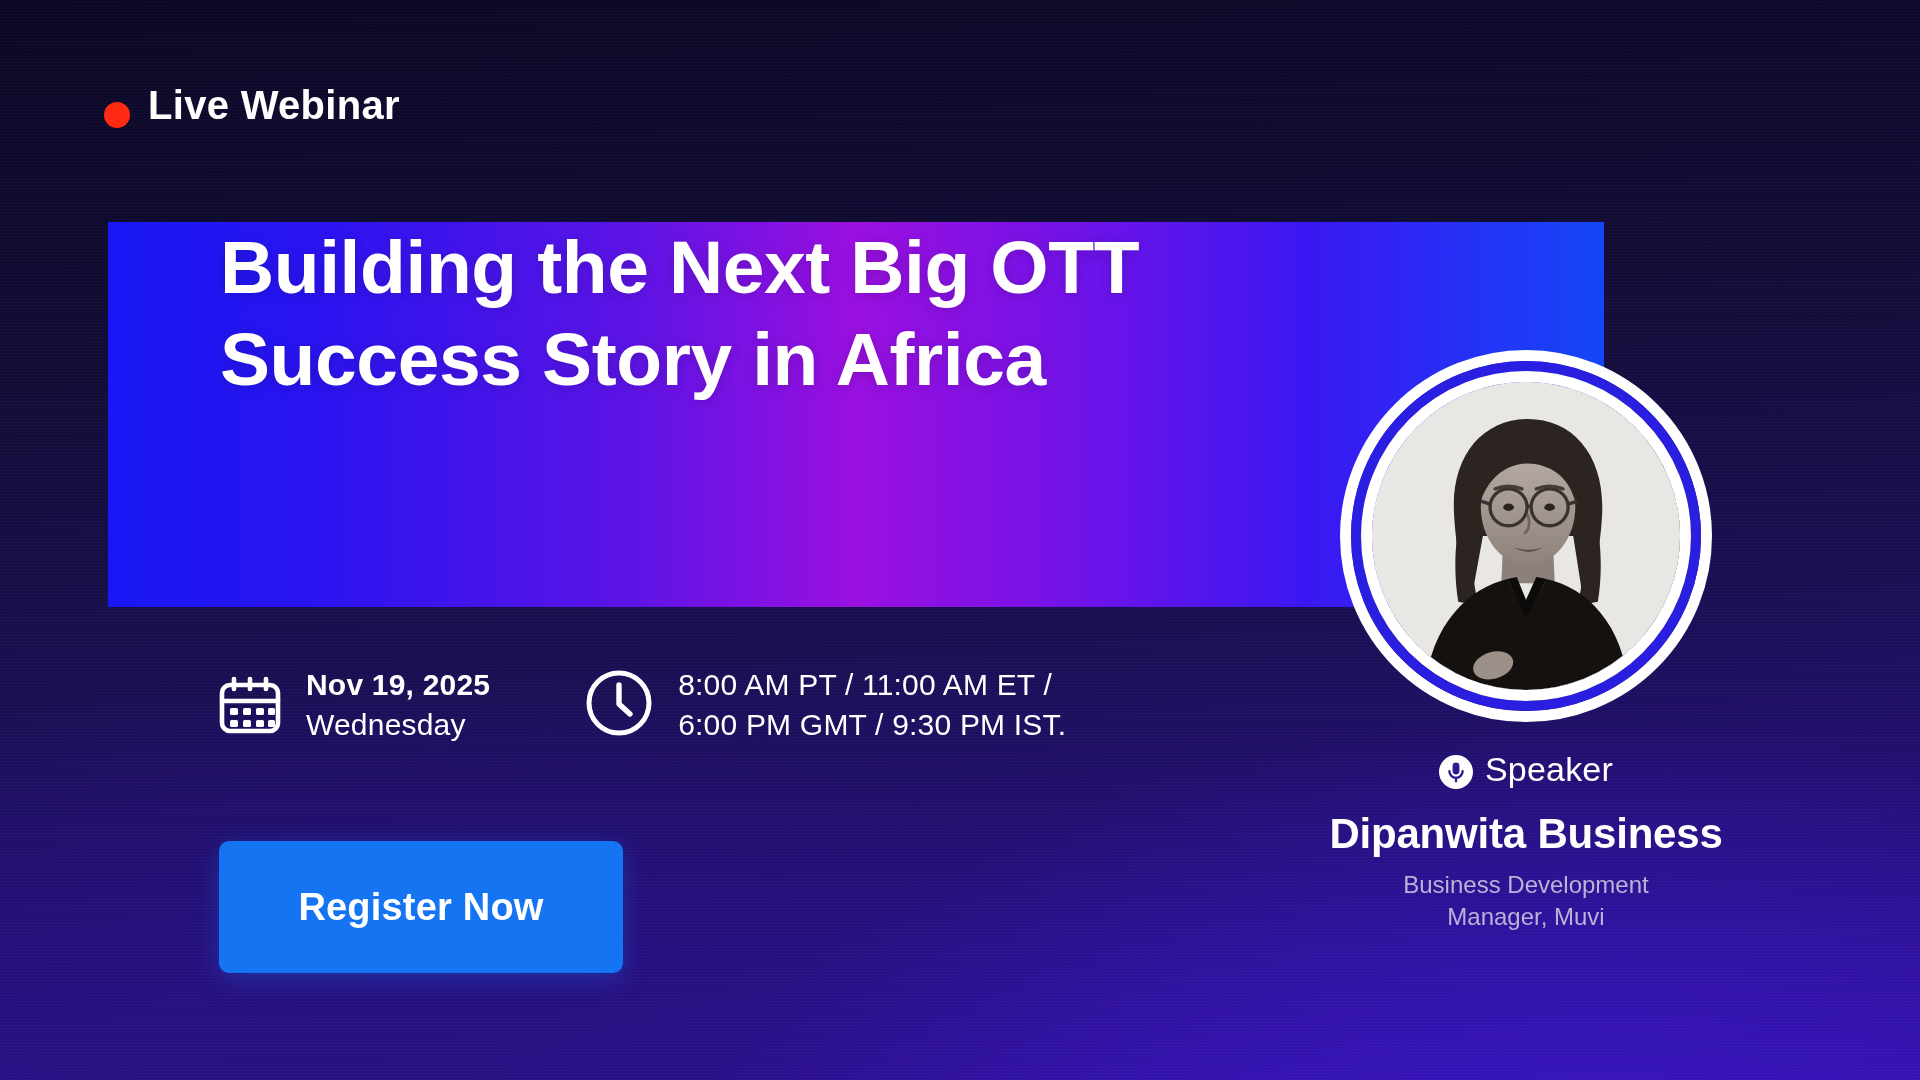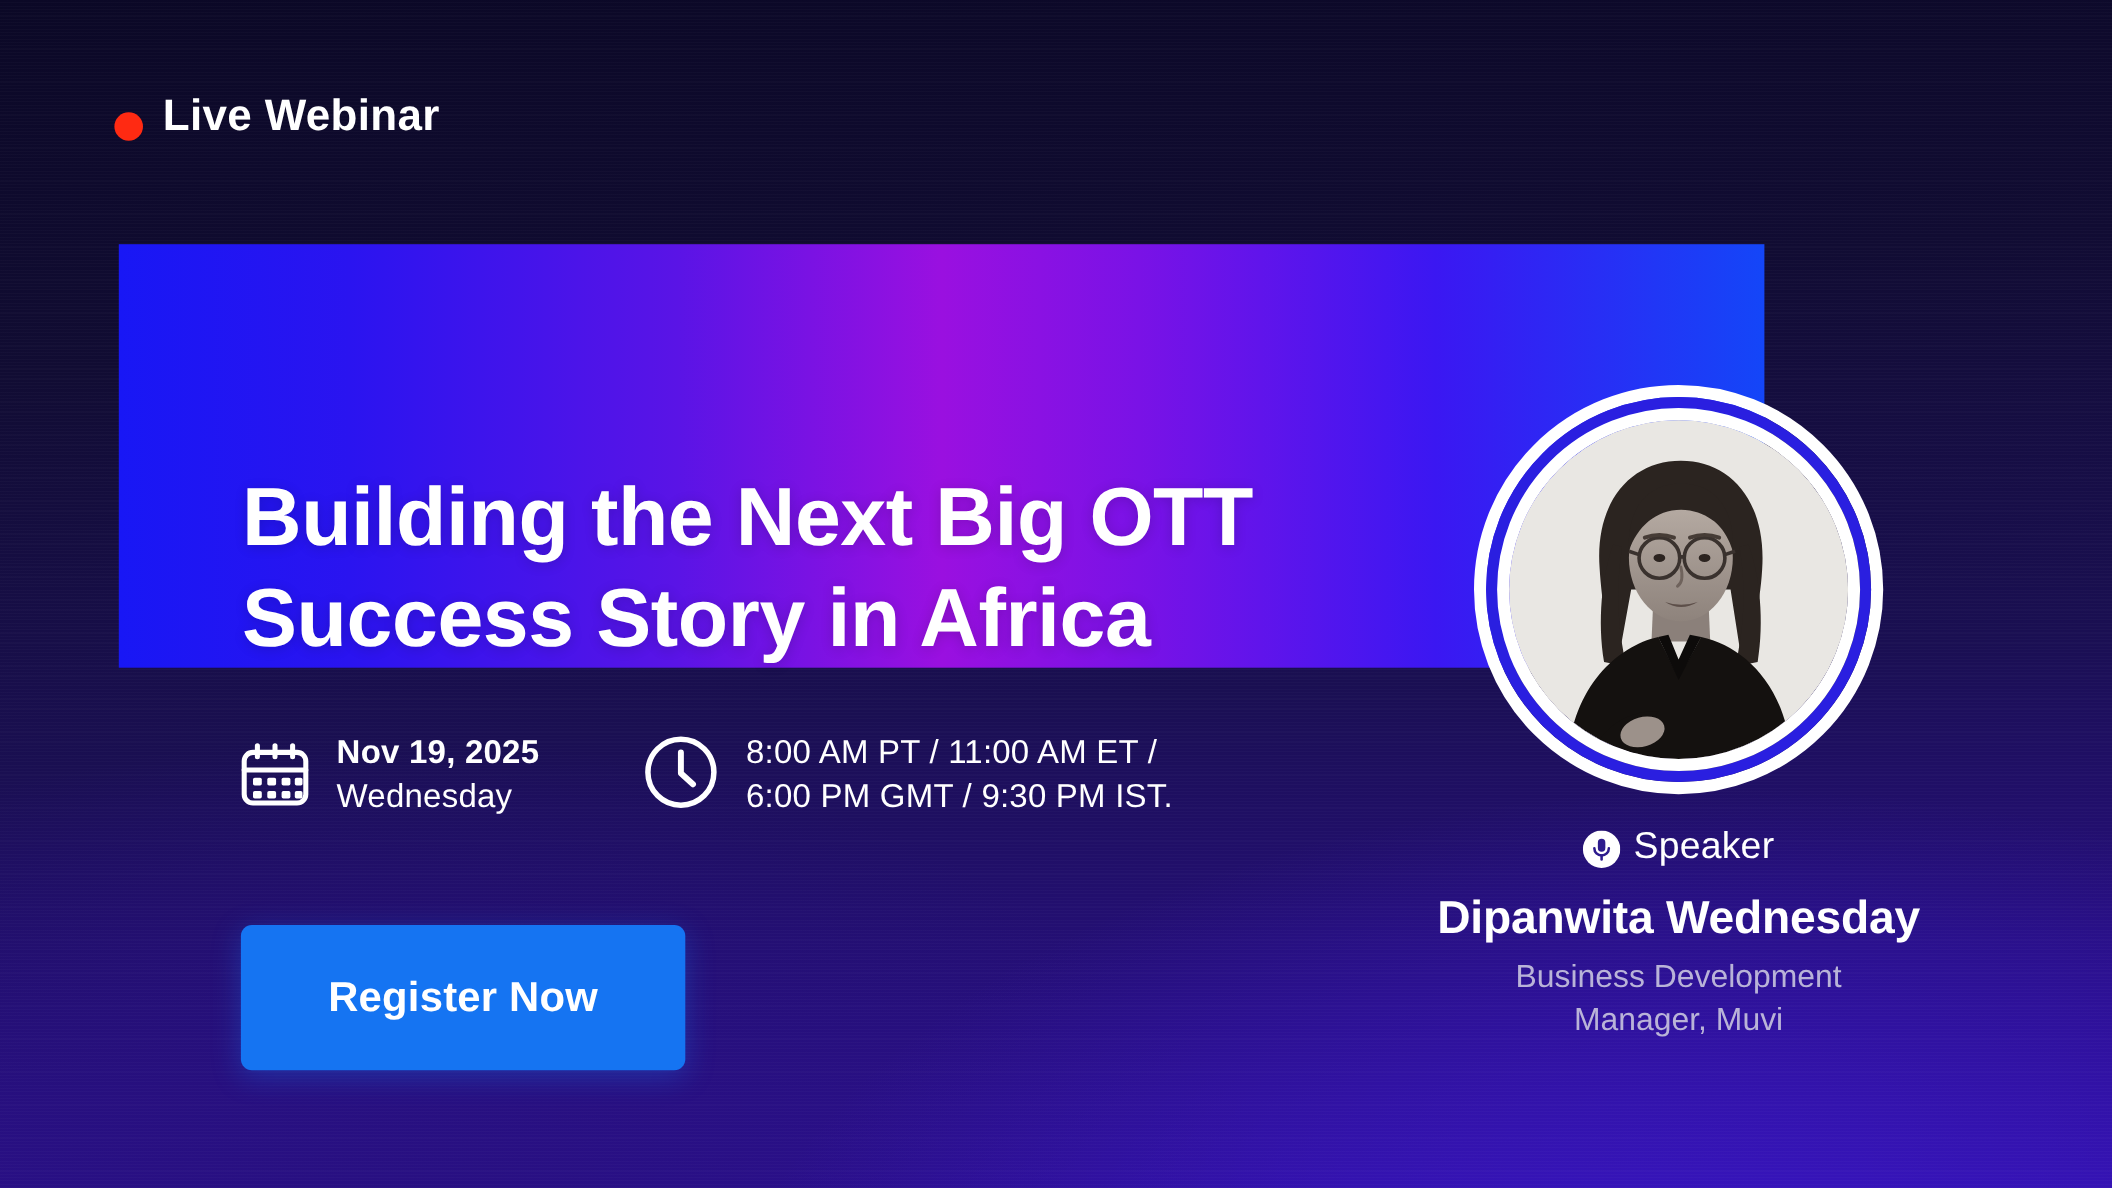--- a/index.html
+++ b/index.html
@@ -48,21 +48,21 @@
     background:#ff2a12; display:block; flex:none;
   }
 
   
   .banner{
     position:absolute; left:108px; top:222px;
     width:1496px; height:385px;
     background:linear-gradient(90deg,
       #1817f5 0%, #2a14f0 14%, #5a14e6 34%, #9a10e0 50%,
       #7a12e6 62%, #3b17f2 80%, #1446f8 100%);
-    display:flex; align-items:flex-end;
+    display:flex; align-items:flex-start;
     z-index:2;
   }
   .headline{
     color:#fff; font-size:75px; font-weight:bold;
     line-height:1.22; letter-spacing:-.4px;
     padding-left:112px; max-width:1150px;
     text-shadow:0 2px 12px rgba(0,0,0,.16);
   }
 
   
@@ -118,21 +118,21 @@
   .speaker-tag{
     display:flex; align-items:flex-end; justify-content:center; gap:12px;
     color:#fff; font-size:34px; font-weight:normal; letter-spacing:.2px;
   }
   .mic-badge{ width:34px; height:34px; flex:none; display:block; }
   .speaker-name{
     color:#fff; font-size:42px; font-weight:bold;
     margin-top:22px; letter-spacing:-.2px; line-height:1.1;
   }
   .speaker-role{
-    color:#b9b3d8; font-size:29px; font-weight:normal;
+    color:#b9b3d8; font-size:24px; font-weight:normal;
     margin-top:12px; line-height:1.33;
   }
 </style>
 </head>
 <body>
 
 <div id="stage">
 
   <div class="header">
 
@@ -264,20 +264,20 @@
       <span class="mic-badge">
         <svg viewBox="0 0 34 34" xmlns="http://www.w3.org/2000/svg">
           <circle cx="17" cy="17" r="17" fill="#ffffff"></circle>
           <rect x="13.6" y="7.4" width="6.8" height="12" rx="3.4" fill="#2d1b8e"></rect>
           <path d="M10.4 16.2 a6.6 6.6 0 0 0 13.2 0" fill="none" stroke="#2d1b8e" stroke-width="2.3" stroke-linecap="round"></path>
           <path d="M17 22.8 V26.4" stroke="#2d1b8e" stroke-width="2.3" stroke-linecap="round"></path>
         </svg>
       </span>
       <span>Speaker</span>
     </div>
-    <div class="speaker-name">Dipanwita Wednesday</div>
+    <div class="speaker-name">Dipanwita Business</div>
     <div class="speaker-role">
       <span style="display:block">Business Development</span>
       <span style="display:block">Manager, Muvi</span>
     </div>
   </div>
 
 </div>
 
 </body></html>

